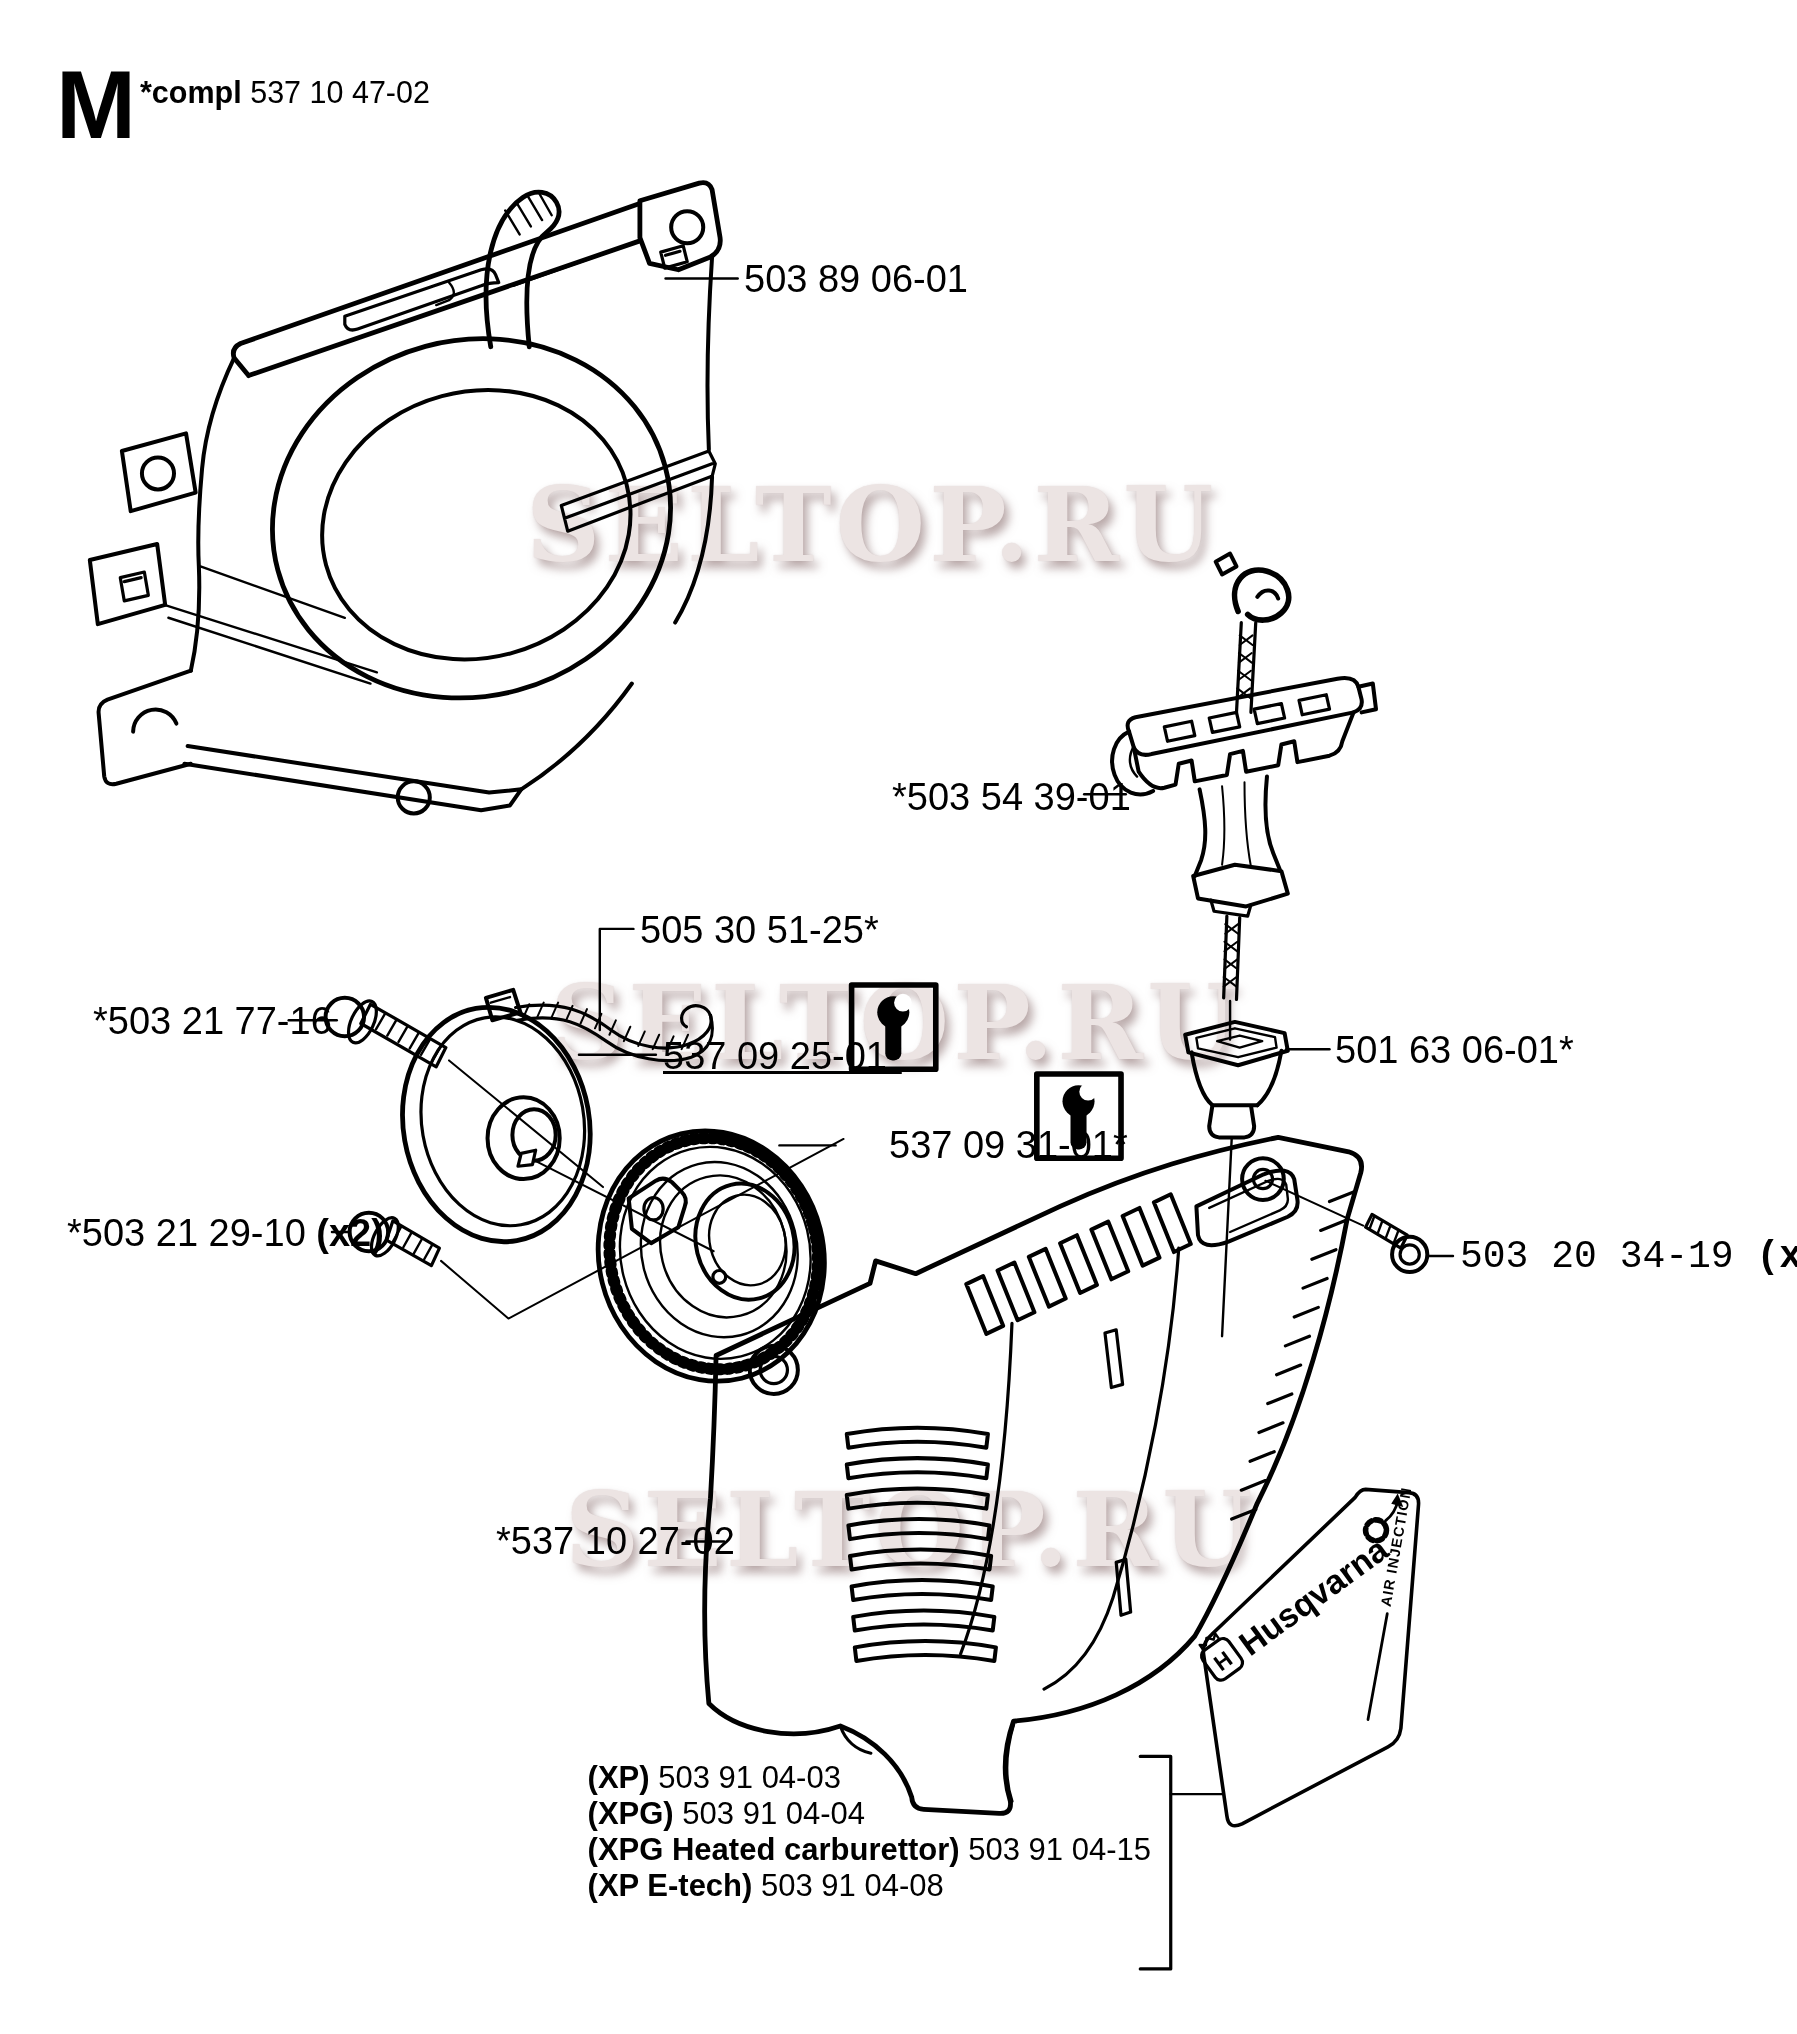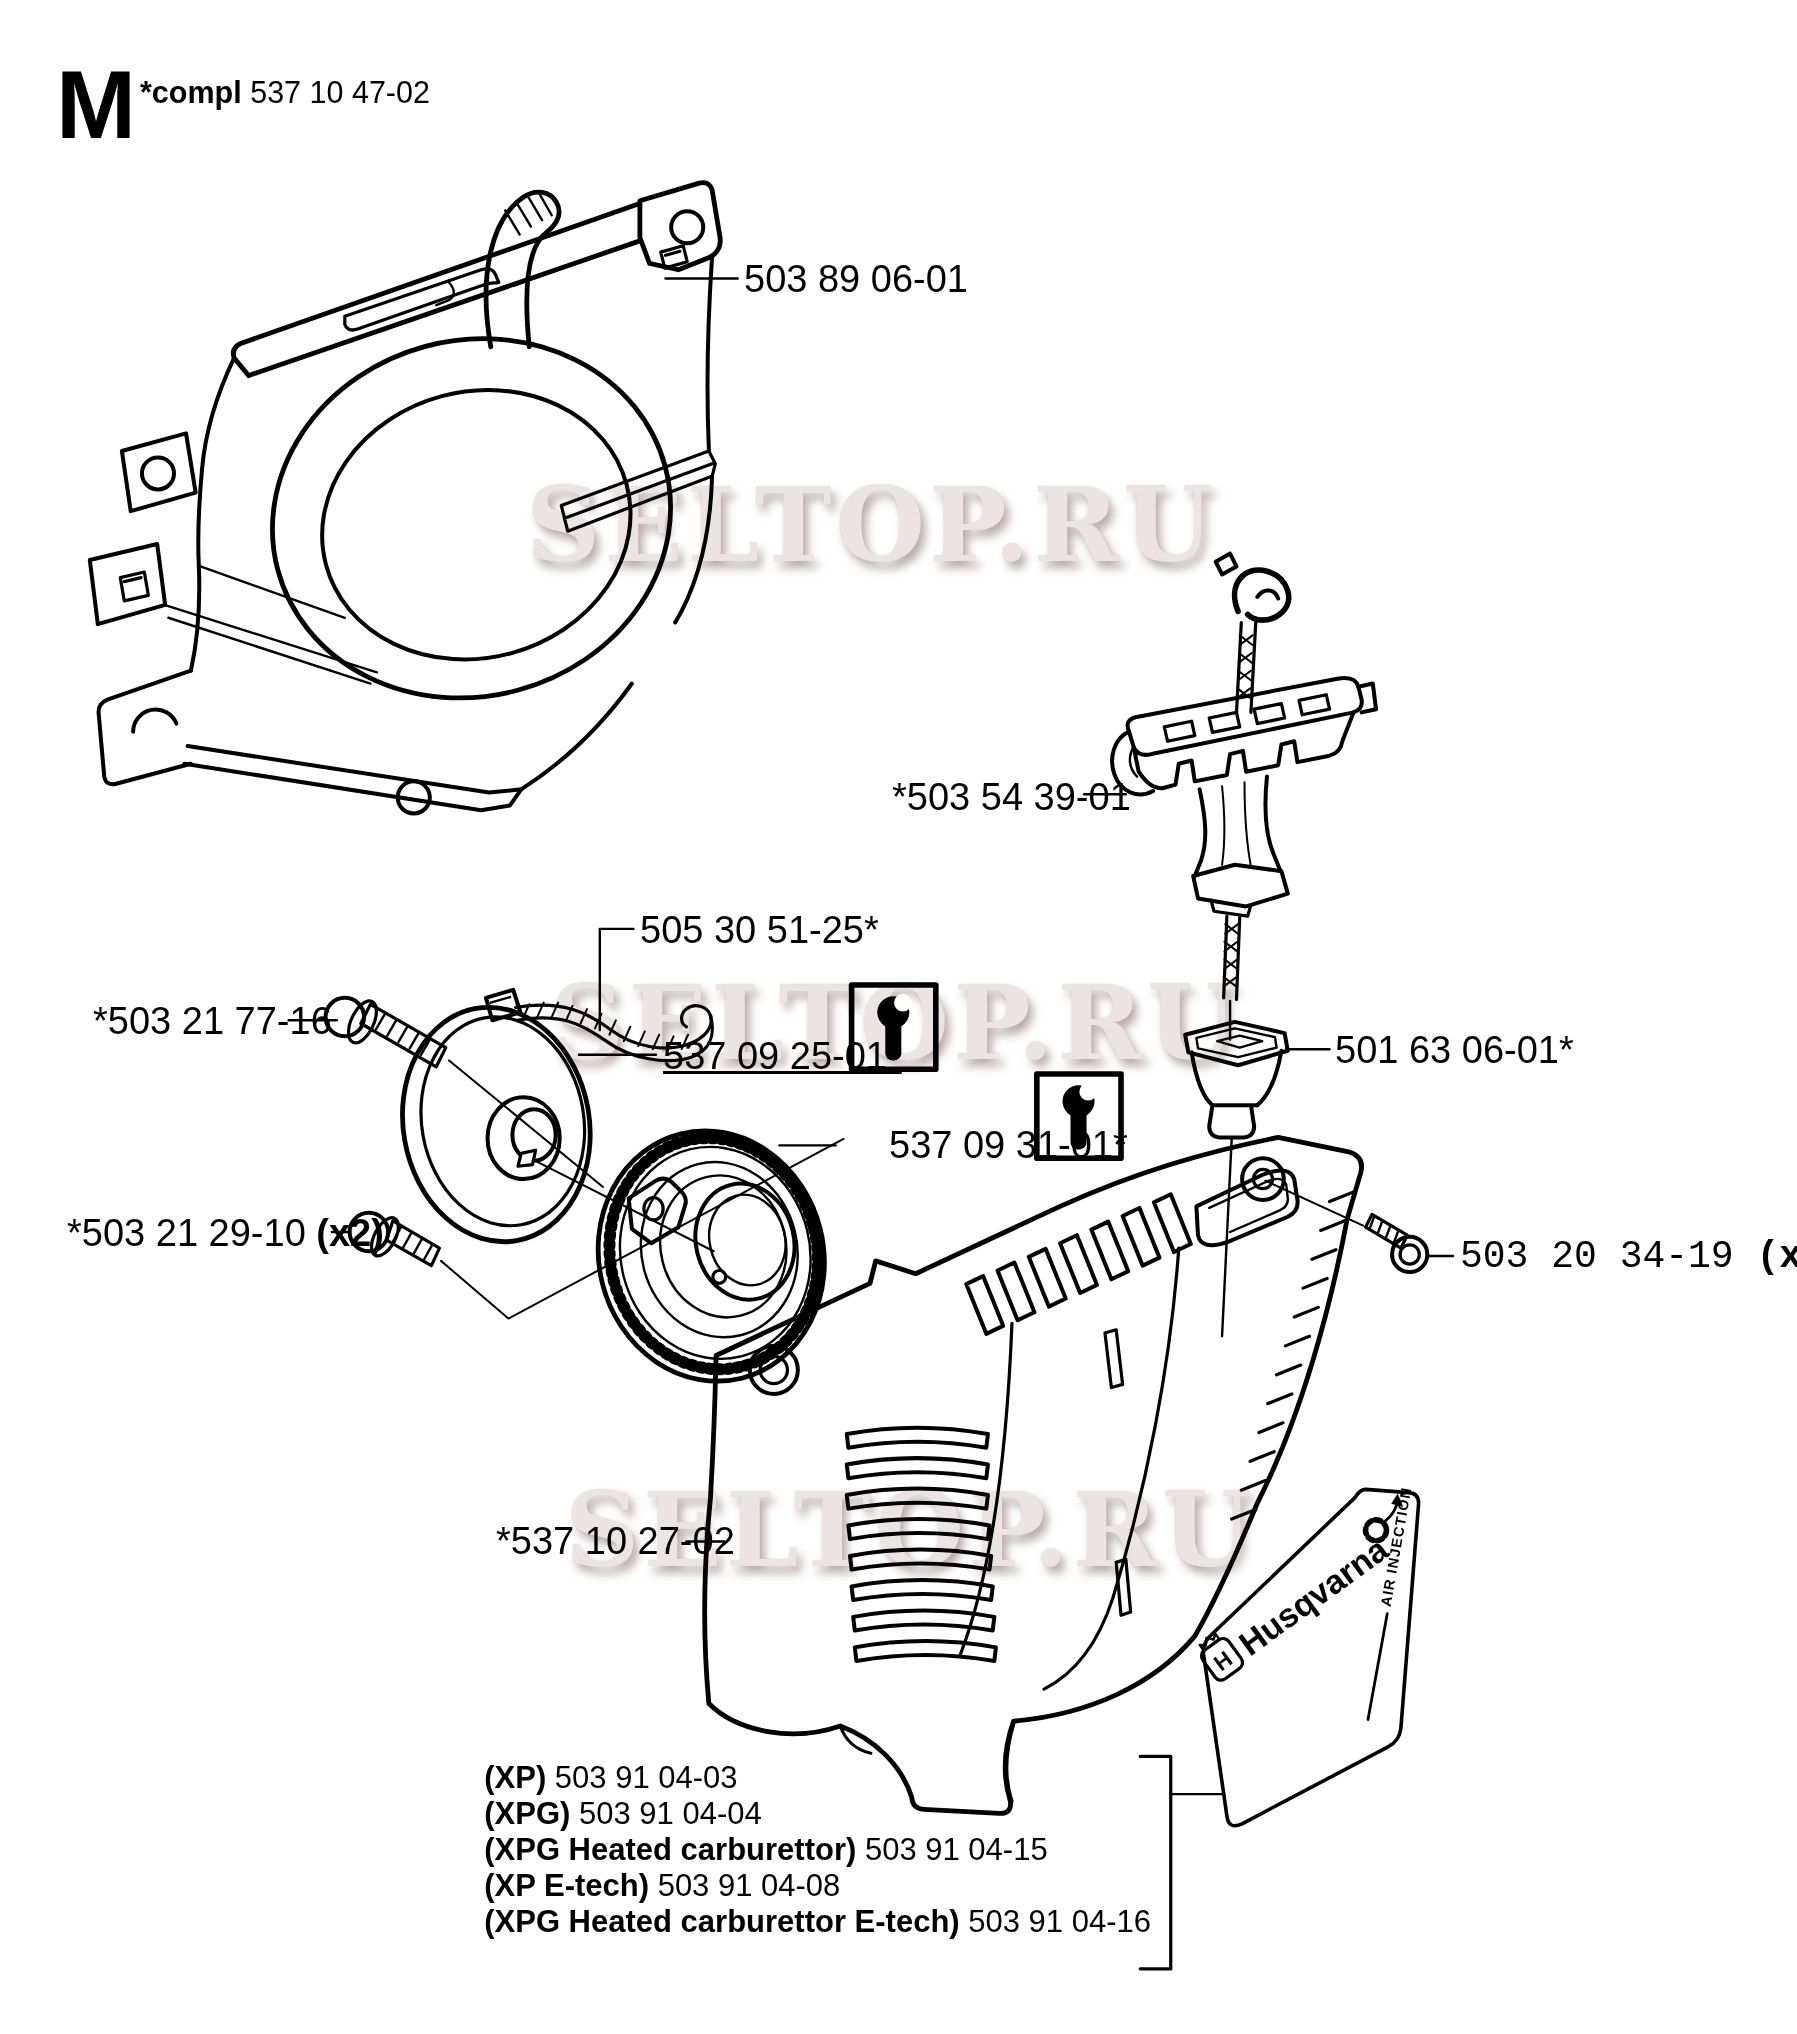--- a/index.html
+++ b/index.html
@@ -260,17 +260,16 @@
     <span>503 20 34-19</span>
     <span class="b">(x4)</span>
   </div>
   <div class="lbl" style="left:496px;top:1524px;">*537 10 27-02</div>
 
   <div id="variant-list">
     <div><span class="b">(XP)</span> <span>503 91 04-03</span></div>
     <div><span class="b">(XPG)</span> <span>503 91 04-04</span></div>
     <div><span class="b">(XPG Heated carburettor)</span> <span>503 91 04-15</span></div>
     <div><span class="b">(XP E-tech)</span> <span>503 91 04-08</span></div>
-    <div><span class="b">(XPG Heated carburettor E-tech)</span> <span>503 91 04-16</span></div>
   </div>
 
 </div>
 
 
 </body></html>

